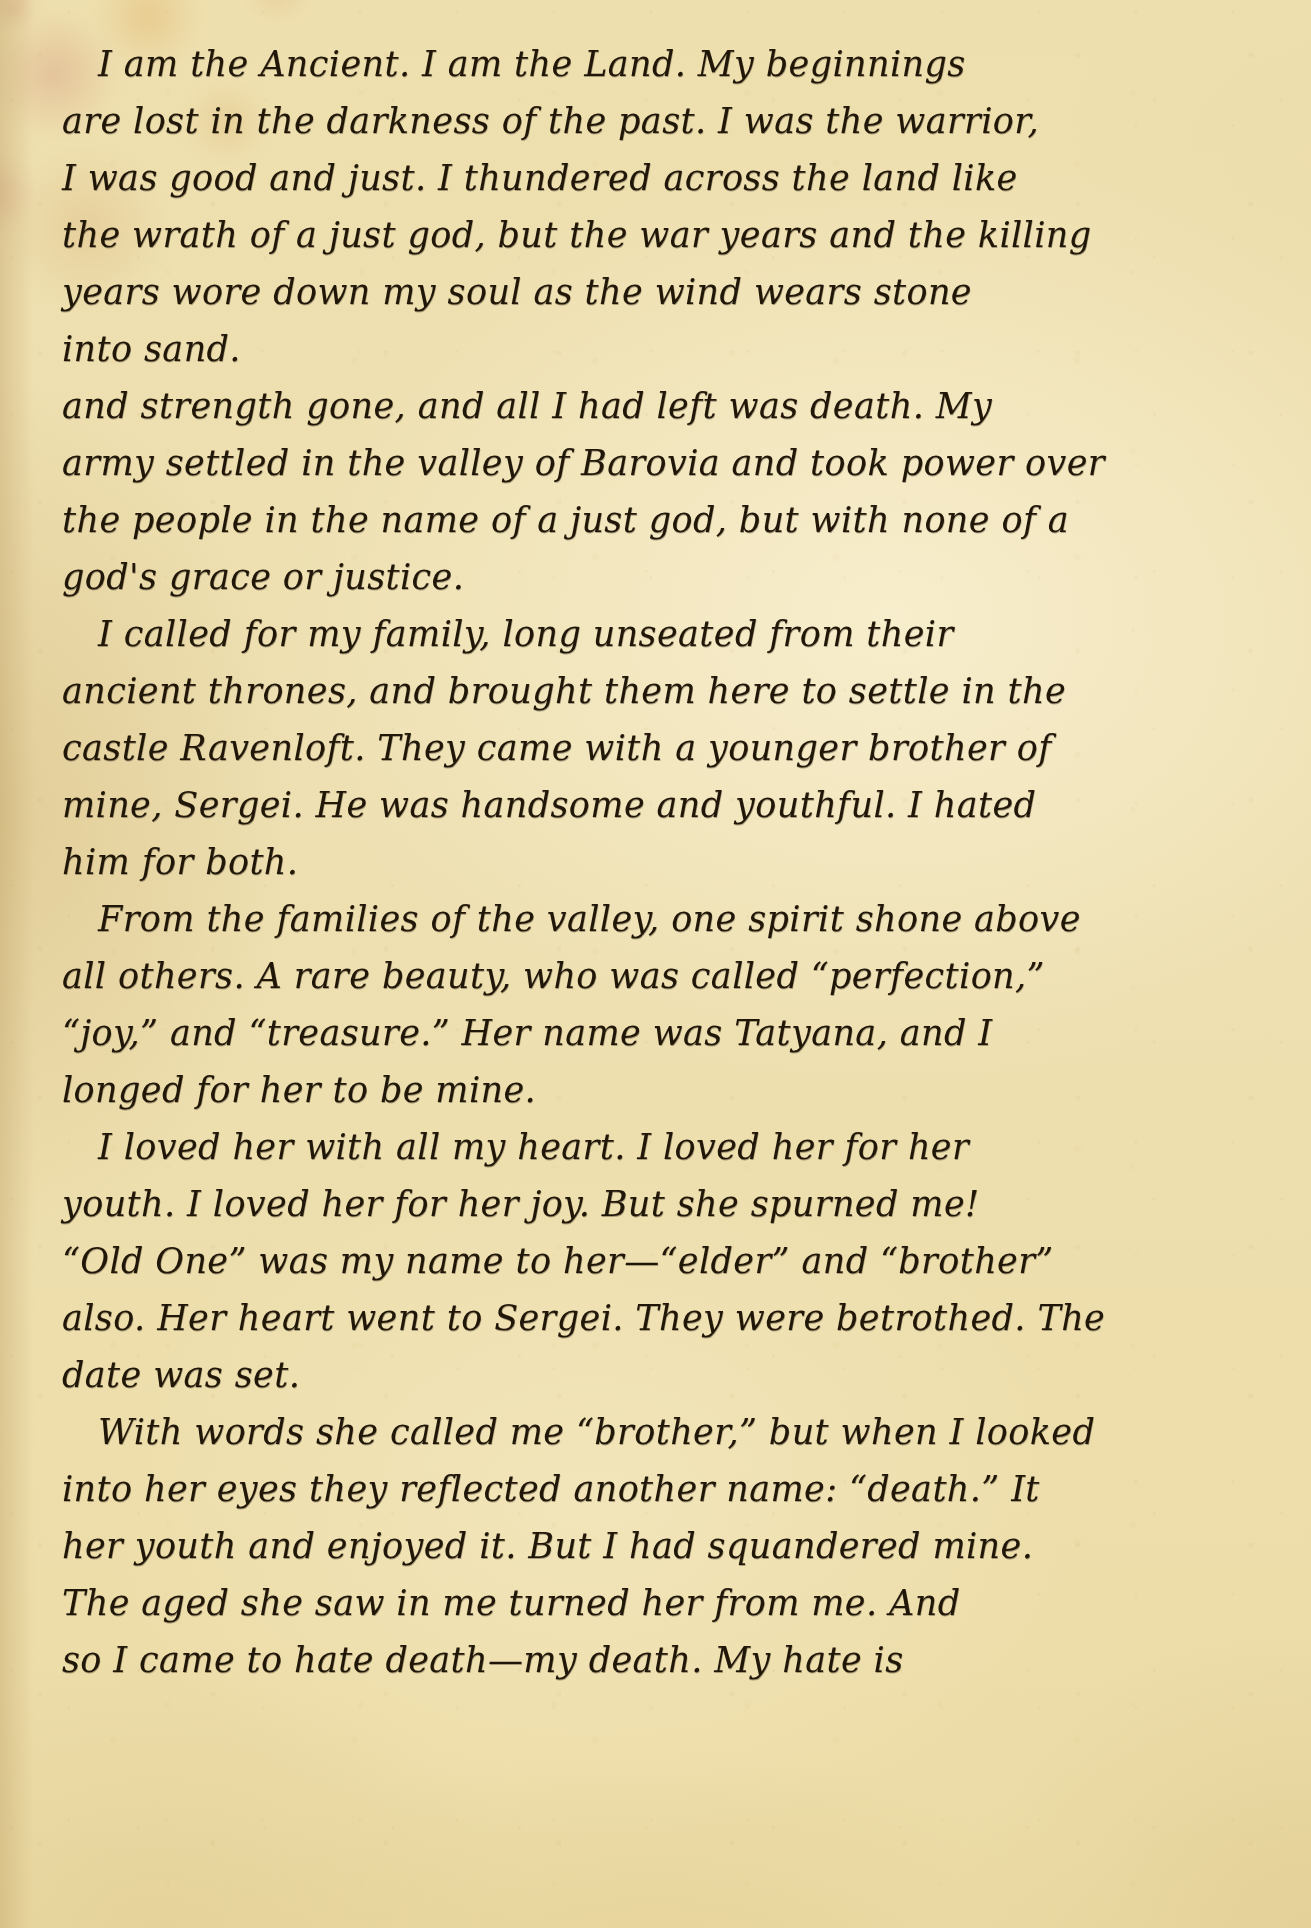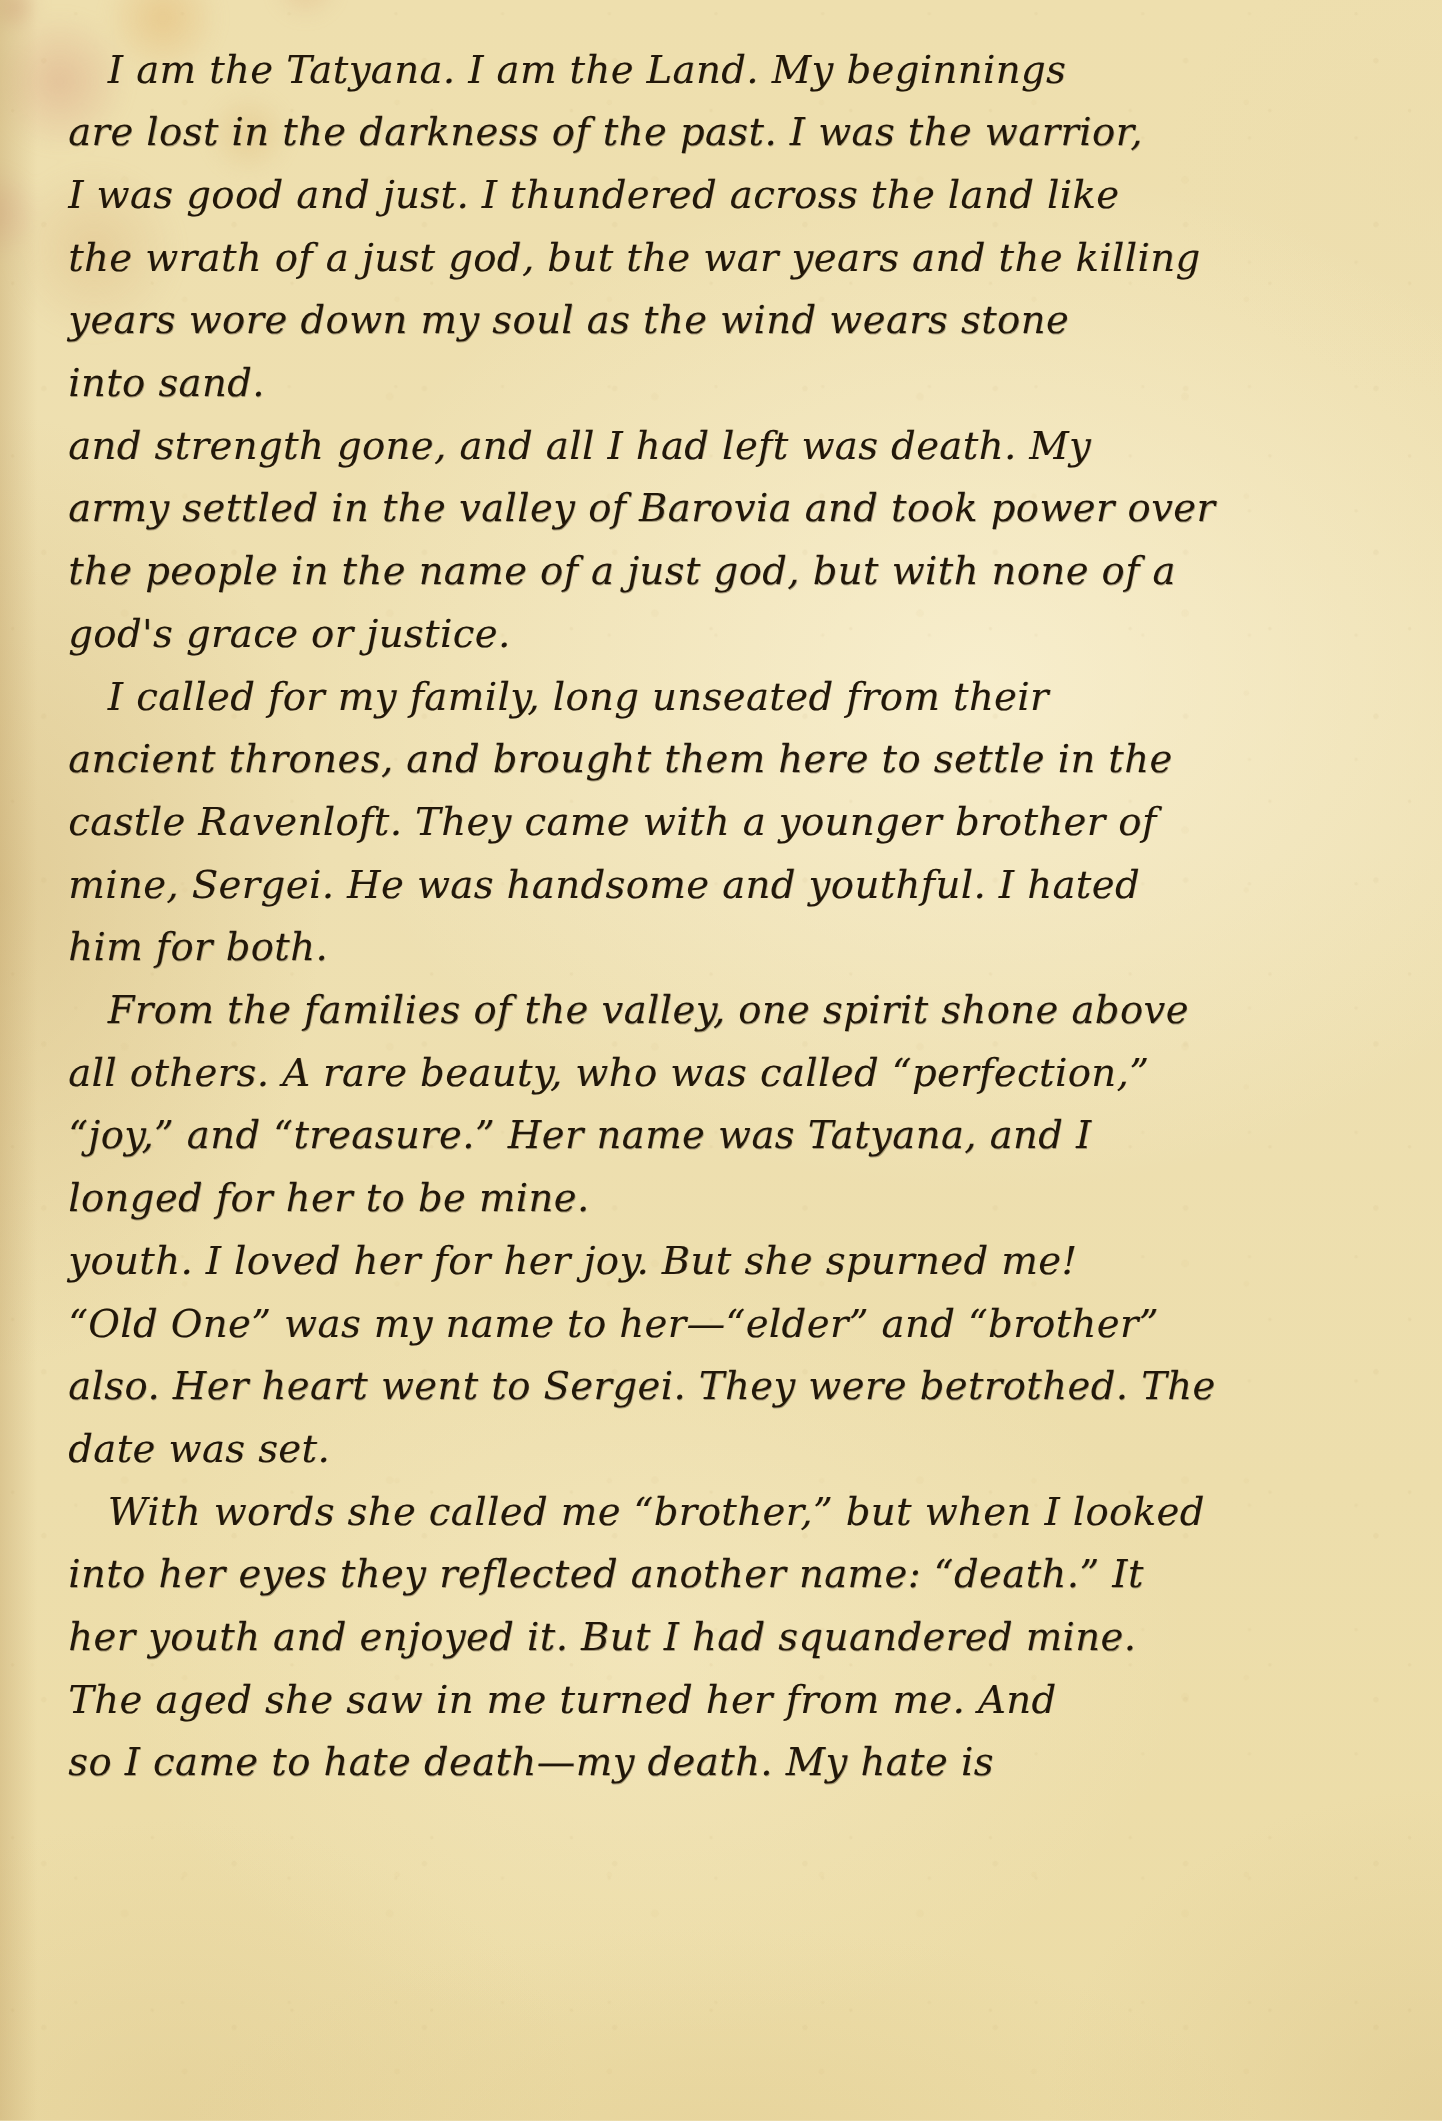--- a/index.html
+++ b/index.html
@@ -87,39 +87,40 @@
   }
 </style>
 </head>
 <body>
 
 <div class="page">
   <div class="stain-tl"></div>
   <div class="stain-left-band"></div>
   <div class="grain"></div>
   <div class="letter">
-      <div class="line para-start">I am the Tatyana. I am the Land. My beginnings</div>
+      <div class="line para-start">I am the Ancient. I am the Land. My beginnings</div>
       <div class="line">are lost in the darkness of the past. I was the warrior,</div>
       <div class="line">I was good and just. I thundered across the land like</div>
       <div class="line">the wrath of a just god, but the war years and the killing</div>
       <div class="line">years wore down my soul as the wind wears stone</div>
       <div class="line">into sand.</div>
       <div class="line">and strength gone, and all I had left was death. My</div>
       <div class="line">army settled in the valley of Barovia and took power over</div>
       <div class="line">the people in the name of a just god, but with none of a</div>
       <div class="line">god's grace or justice.</div>
       <div class="line para-start">I called for my family, long unseated from their</div>
       <div class="line">ancient thrones, and brought them here to settle in the</div>
       <div class="line">castle Ravenloft. They came with a younger brother of</div>
       <div class="line">mine, Sergei. He was handsome and youthful. I hated</div>
       <div class="line">him for both.</div>
       <div class="line para-start">From the families of the valley, one spirit shone above</div>
       <div class="line">all others. A rare beauty, who was called “perfection,”</div>
       <div class="line">“joy,” and “treasure.” Her name was Tatyana, and I</div>
       <div class="line">longed for her to be mine.</div>
+      <div class="line para-start">I loved her with all my heart. I loved her for her</div>
       <div class="line">youth. I loved her for her joy. But she spurned me!</div>
       <div class="line">“Old One” was my name to her—“elder” and “brother”</div>
       <div class="line">also. Her heart went to Sergei. They were betrothed. The</div>
       <div class="line">date was set.</div>
       <div class="line para-start">With words she called me “brother,” but when I looked</div>
       <div class="line">into her eyes they reflected another name: “death.” It</div>
       <div class="line">her youth and enjoyed it. But I had squandered mine.</div>
       <div class="line">The aged she saw in me turned her from me. And</div>
       <div class="line">so I came to hate death—my death. My hate is</div>
     </div>

